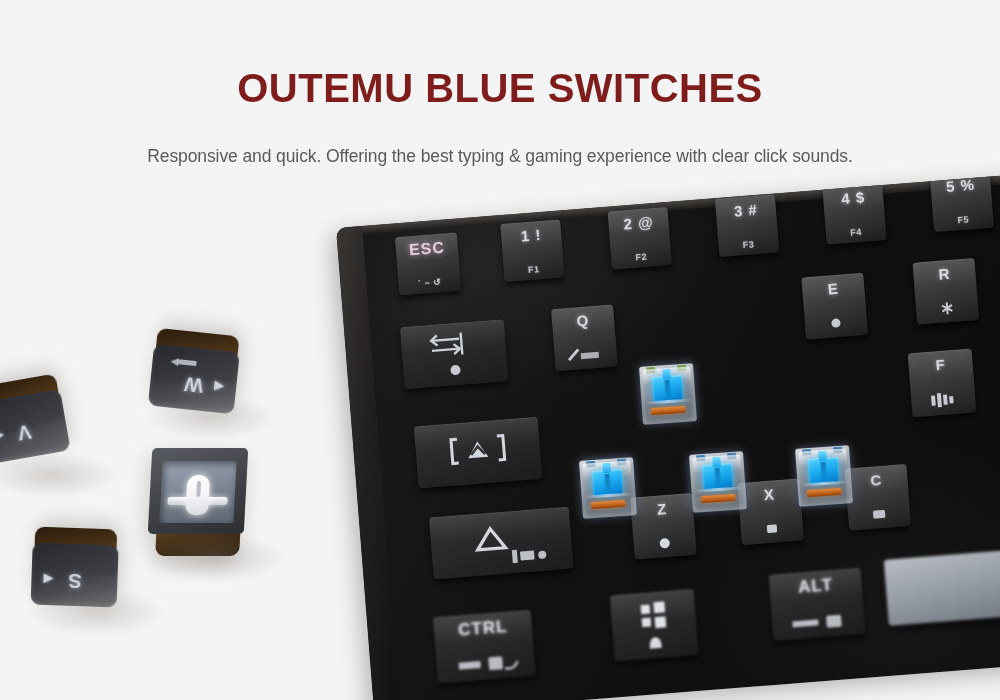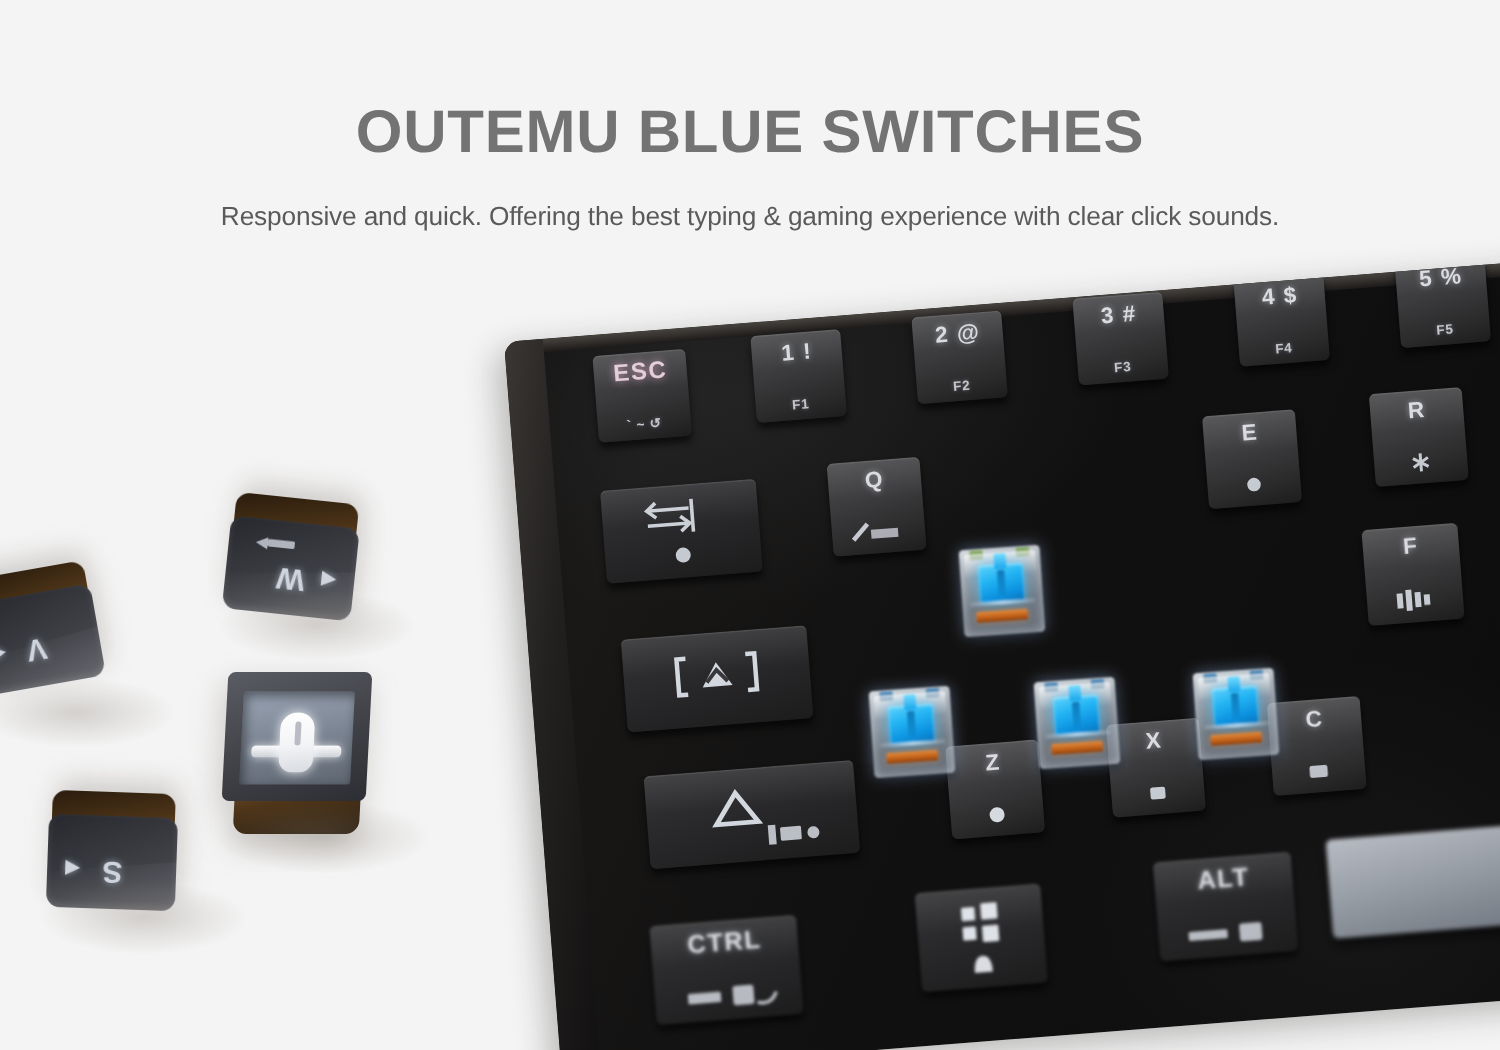--- a/index.html
+++ b/index.html
@@ -26,21 +26,21 @@
   #title {
     margin: 0;
     padding-top: 66px;
     font-size: 40px;
     font-weight: bold;
     letter-spacing: 0.5px;
     color: #232323;
     line-height: 1.1;
   }
   #subtitle {
-    margin: 4px;
+    margin: 16px;
     padding-top: 20px;
     font-size: 17.5px;
     font-weight: 400;
     color: #5a5a5a;
     letter-spacing: -0.1px;
     text-align: center;
   }
 
   
   #photo-stage {
@@ -357,21 +357,21 @@
     background: linear-gradient(170deg, #b7bcc4 0%, #9aa0a8 35%, #787e87 75%, #5c6169 100%);
     border-radius: 4px;
     box-shadow: 0 5px 8px rgba(0,0,0,0.55), inset 0 1px 0 rgba(255,255,255,0.28);
     filter: blur(1.4px);
   }
 </style>
 </head>
 <body style="background: rgb(244, 244, 244);">
 
 <div id="header">
-  <h1 id="title" style="color: #737373;">OUTEMU BLUE SWITCHES</h1>
+  <h1 id="title" style="color: #7f1d1d;">OUTEMU BLUE SWITCHES</h1>
   <p id="subtitle" style="color: rgb(90, 90, 90);">Responsive and quick. Offering the best typing &amp; gaming experience with clear click sounds.</p>
 </div>
 
 <div id="photo-stage">
 
   <div id="keyboard">
     <div id="kb-bevel-top"></div>
     <div id="kb-bevel-left"></div>
     <div id="kb-plate-sheen"></div>
 

